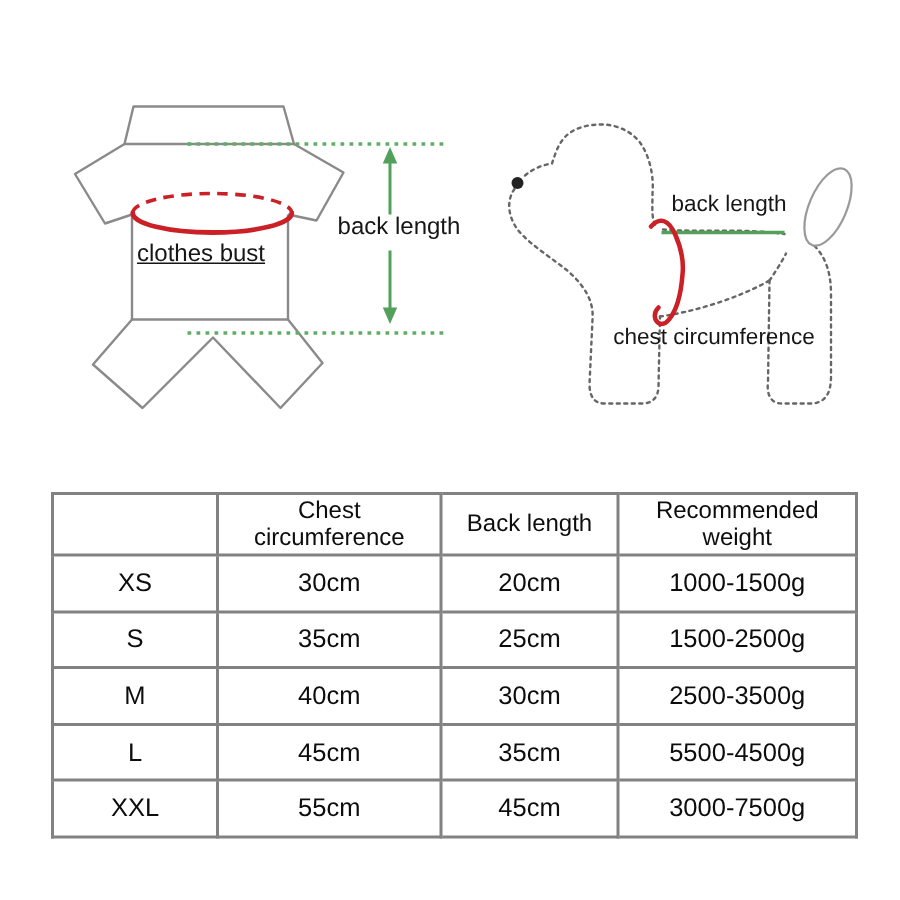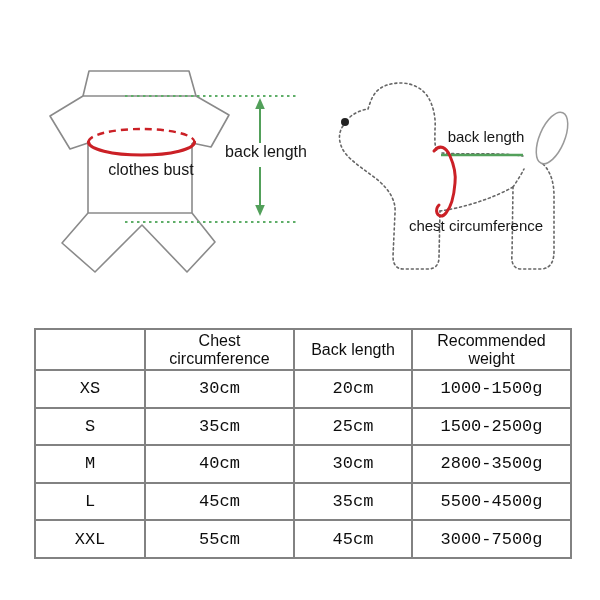--- a/index.html
+++ b/index.html
@@ -18,21 +18,21 @@
     position:absolute;left:34px;top:328px;width:536px;height:231px;
     border-collapse:collapse;table-layout:fixed;background:#fff;
   }
   table.size-chart th, table.size-chart td{
     border:2px solid #828282;text-align:center;vertical-align:middle;
     padding:0;color:#0d0d0d;overflow:hidden;
   }
   table.size-chart thead tr{height:41px;}
   table.size-chart tbody tr{height:31px;}
   table.size-chart th{font-weight:400;font-size:16px;line-height:18px;}
-  table.size-chart td{font-size:17px;font-family:Liberation Mono, monospace;}
+  table.size-chart td{font-size:17px;}
   .hw{max-width:126px;margin:0 auto;}
 </style>
 </head>
 <body>
 
 <div class="stage">
 
   <svg class="diagram-svg" width="600" height="320" viewBox="0 0 600 320">
 
     <g fill="none" stroke="#8a8a8a" stroke-width="1.6" stroke-linejoin="round">
@@ -68,21 +68,21 @@
     </g>
     <circle cx="345" cy="122" r="4" fill="#222" stroke="none"></circle>
     <ellipse cx="552" cy="138" rx="12.5" ry="27.5" transform="rotate(23 552 138)" fill="#ffffff" stroke="#9a9a9a" stroke-width="1.5"></ellipse>
 
     <line x1="441" y1="155" x2="523" y2="155" stroke-width="2.4" stroke="#52a05a"></line>
 
     <path d="M434,151 C440,144 446,147 450,156 C454,165 456,174 455,183 C454,196 451,207 446,213 C443,217 439,217 437,213 C436,210 437,207 439,205" fill="none" stroke-width="3" stroke-linecap="round" stroke="#cb2026"></path>
   </svg>
 
   <div class="diag-label lbl-16" style="left:266px;top:152px;">back length</div>
-  <div class="diag-label lbl-16" style="left:151px;top:170px;">clothes bust</div>
+  <div class="diag-label lbl-16" style="left:134px;top:170px;text-decoration:underline;">clothes bust</div>
   <div class="diag-label lbl-15" style="left:486px;top:136px;">back length</div>
   <div class="diag-label lbl-15" style="left:476px;top:225px;">chest circumference</div>
 
   <table class="size-chart">
     <colgroup>
       <col style="width:110px">
         <col style="width:149px">
       <col style="width:118px">
         <col style="width:159px">
     </colgroup>
@@ -108,21 +108,21 @@
       <tr>
         <td>S</td>
         <td>35cm</td>
         <td>25cm</td>
         <td>1500-2500g</td>
       </tr>
       <tr>
         <td>M</td>
         <td>40cm</td>
         <td>30cm</td>
-        <td>2800-3500g</td>
+        <td>2500-3500g</td>
       </tr>
       <tr>
         <td>L</td>
         <td>45cm</td>
         <td>35cm</td>
         <td>5500-4500g</td>
       </tr>
       <tr>
         <td>XXL</td>
         <td>55cm</td>

